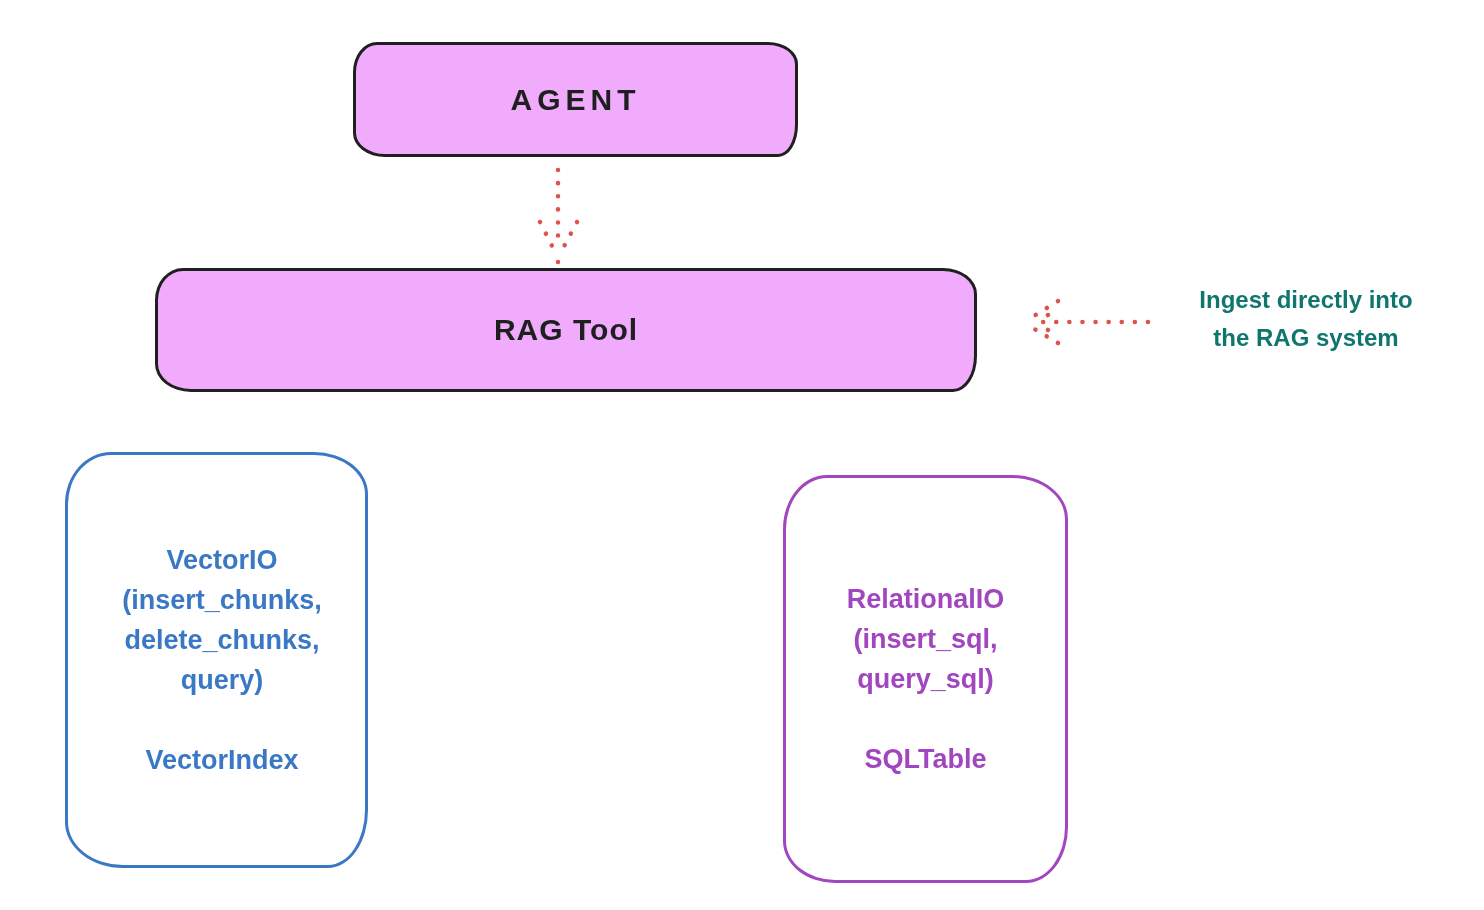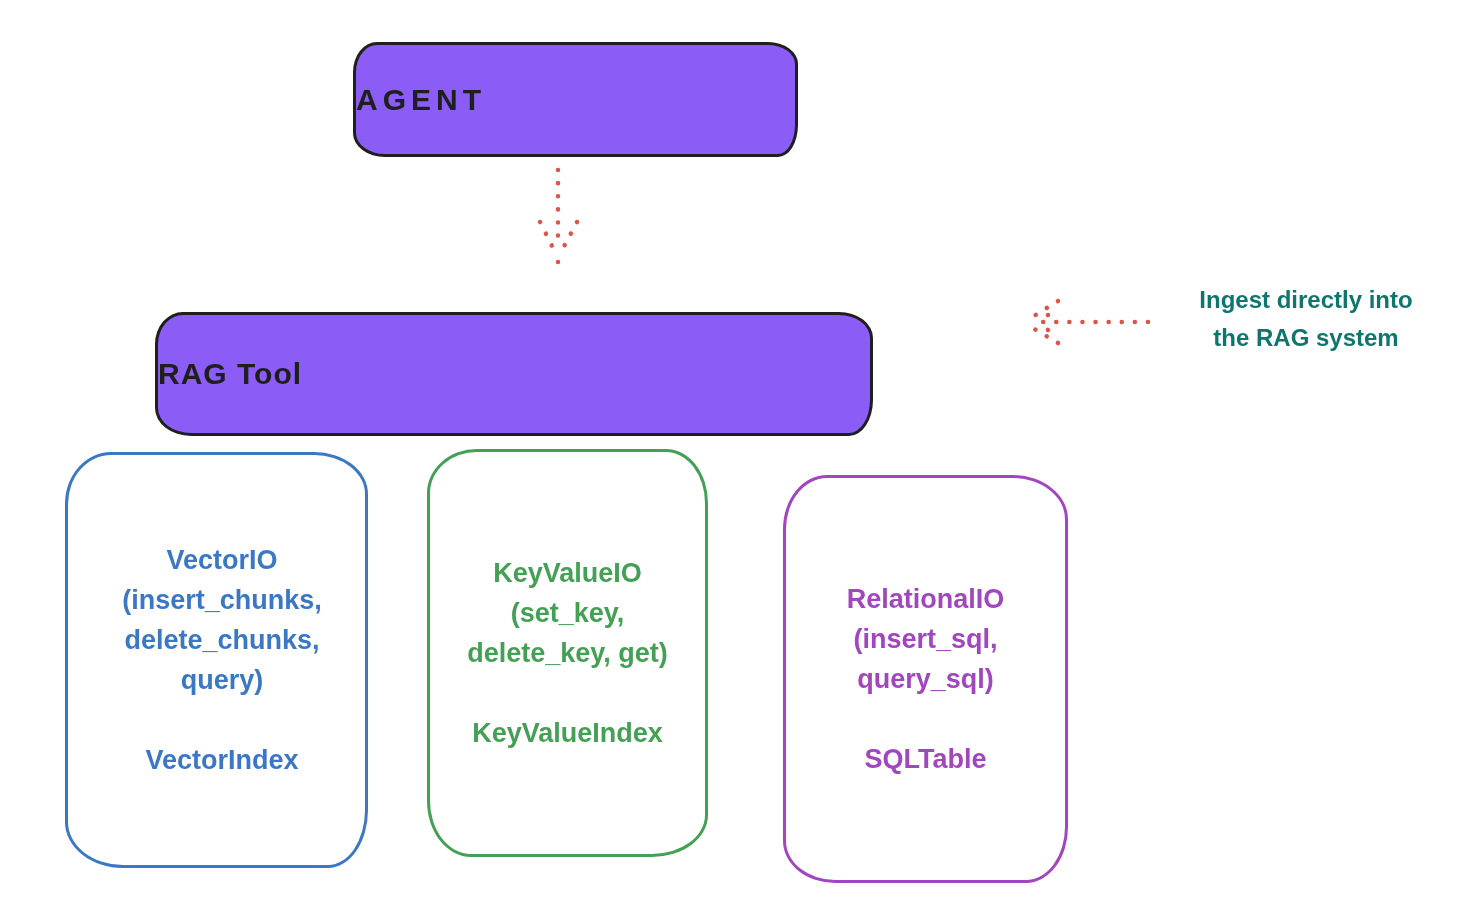--- a/index.html
+++ b/index.html
@@ -21,43 +21,42 @@
     top: 0;
     pointer-events: none;
   }
   
   .node {
     position: absolute;
     border: 3.5px solid #1f1f1f;
     color: #1f1f1f;
     display: flex;
     align-items: center;
-    justify-content: flex-start;
+    justify-content: center;
     font-weight: bold;
-    background: #8b5cf6;
+    background: #f0abfc;
     box-sizing: border-box;
   }
   .node-agent {
     left: 353px;
     top: 42px;
     width: 445px;
     height: 115px;
     font-size: 30px;
     letter-spacing: 5px;
     border-radius: 24px 30px 20px 32px / 30px 22px 32px 24px;
   }
   .node-rag {
     left: 155px;
     top: 268px;
-    width: 718px;
+    width: 822px;
     height: 124px;
     font-size: 30px;
     letter-spacing: 1px;
     border-radius: 28px 34px 24px 36px / 32px 26px 36px 28px;
-    margin-top: 44px;
   }
   
   .backend {
     position: absolute;
     border: 3px solid;
     display: flex;
     align-items: center;
     justify-content: center;
     text-align: center;
     font-size: 27px;
@@ -148,28 +147,20 @@
   <div class="backend backend-vector">
     <div>
       <div>VectorIO</div>
       <div>(insert_chunks,</div>
       <div>delete_chunks,</div>
       <div>query)</div>
       <div class="footer">VectorIndex</div>
     </div>
   </div>
 
-  <div class="backend backend-keyvalue">
-    <div>
-      <div>KeyValueIO</div>
-      <div>(set_key,</div>
-      <div>delete_key, get)</div>
-      <div class="footer">KeyValueIndex</div>
-    </div>
-  </div>
 
   <div class="backend backend-relational">
     <div>
       <div>RelationalIO</div>
       <div>(insert_sql,</div>
       <div>query_sql)</div>
       <div class="footer">SQLTable</div>
     </div>
   </div>
 

